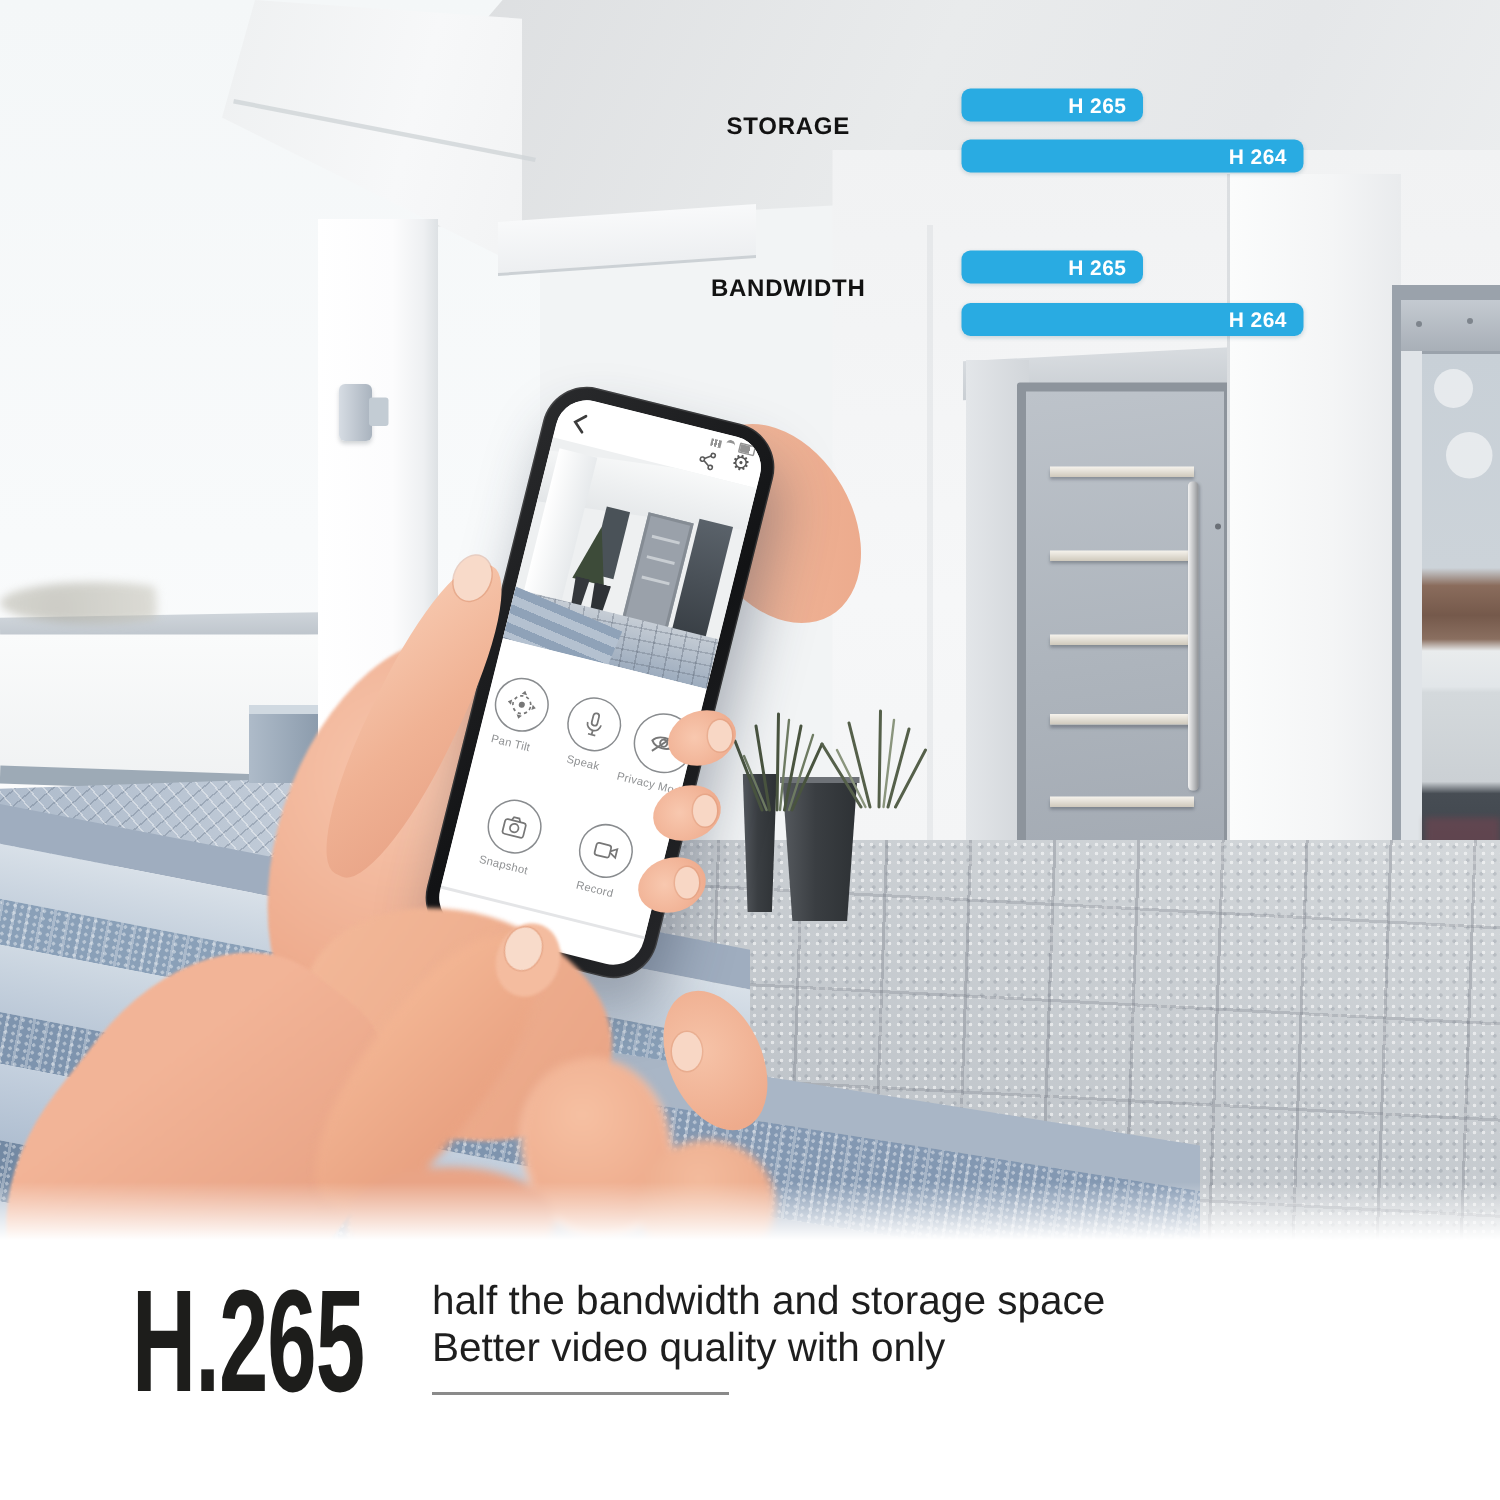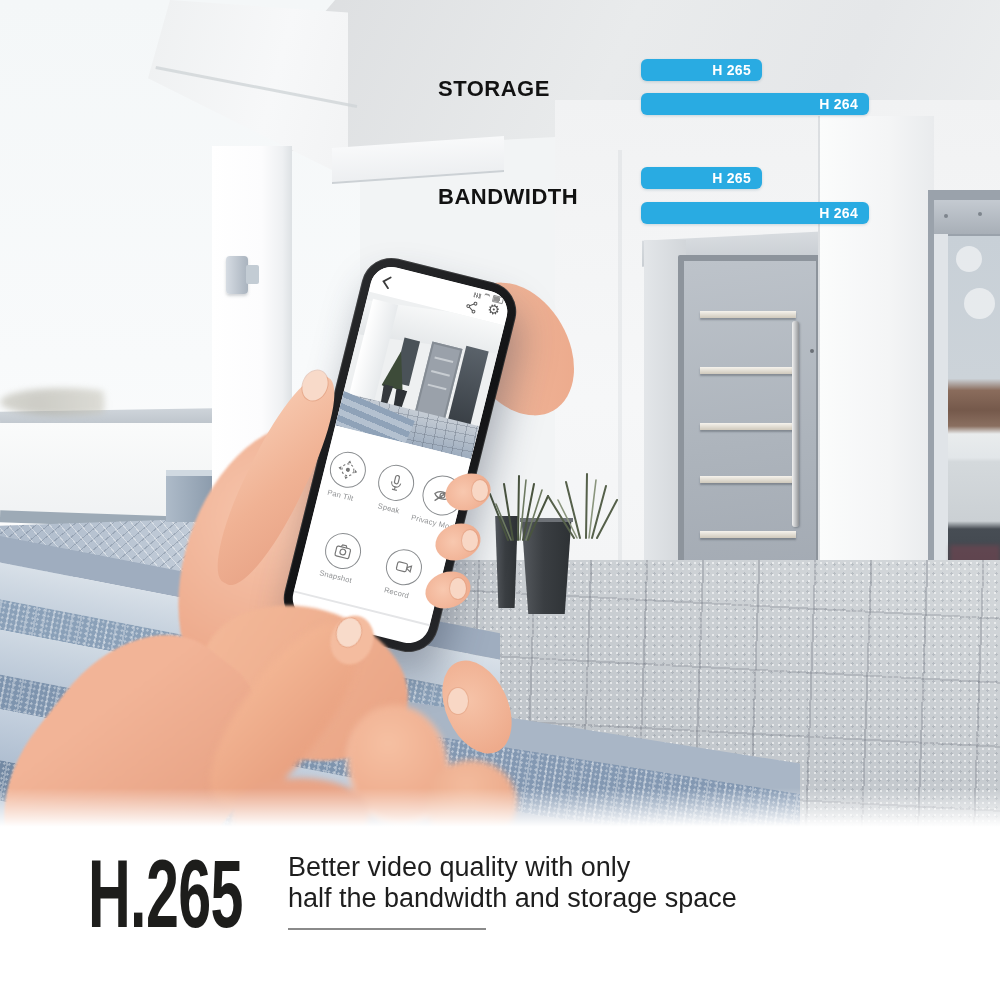--- a/index.html
+++ b/index.html
@@ -153,21 +153,21 @@
     background:radial-gradient(circle at 45% 30%,#f3bb9d,#eba888 75%);}
   .knuck3{left:230px;top:778px;width:140px;height:72px;border-radius:50%;background:#e9a486;}
   .ptip{left:331px;top:615px;width:42px;height:50px;border-radius:50%;transform:rotate(22deg);
     background:#f4bc9f;filter:blur(1px);}
   .pnail{left:337px;top:618px;width:24px;height:29px;border-radius:50%;transform:rotate(18deg);
     background:#f8dbca;box-shadow:0 0 0 1px rgba(205,130,95,.3);filter:blur(.5px);}
 
   .photo-fade{left:0;top:788px;width:1000px;height:44px;background:linear-gradient(180deg,rgba(255,255,255,0),#ffffff 88%);}
 
   
-  .grp-label{position:absolute;width:175px;text-align:left;font-size:22px;font-weight:800;color:#121212;letter-spacing:.5px;}
+  .grp-label{position:absolute;width:175px;text-align:center;font-size:16px;font-weight:800;color:#121212;letter-spacing:.5px;}
   .bar{position:absolute;left:641px;height:22px;border-radius:6px;display:flex;align-items:center;justify-content:flex-end;
     padding-right:11px;box-sizing:border-box;color:#fff;font-size:14px;font-weight:bold;letter-spacing:.3px;
     box-shadow:0 1px 3px rgba(0,70,100,.18);}
 
   
   #footer{position:absolute;left:0;top:832px;width:808px;height:168px;background:#fff;}
   .codec{position:absolute;left:88px;top:13px;font-size:97px;font-weight:bold;color:#1d1d1b;
     line-height:97px;transform:scaleX(.61);transform-origin:left top;letter-spacing:-1px;white-space:nowrap;}
   .tagline{position:absolute;left:288px;top:20px;font-size:27px;line-height:31px;color:#1e1e1e;}
   .rule{position:absolute;left:288px;top:96px;width:198px;height:2px;background:#8a8a8a;}
@@ -421,18 +421,18 @@
   <div class="bar" style="top: 59px; background: rgb(41, 171, 226); width: 121px;">H 265</div>
   <div class="bar" style="top: 93px; background: rgb(41, 171, 226); width: 228px;">H 264</div>
 
   <div class="grp-label" style="left:438px;top:184px">BANDWIDTH</div>
   <div class="bar" style="top: 167px; background: rgb(41, 171, 226); width: 121px;">H 265</div>
   <div class="bar" style="top: 202px; background: rgb(41, 171, 226); width: 228px;">H 264</div>
 
   <div id="footer">
     <div class="codec">H.265</div>
     <div class="tagline">
+      <div>half the bandwidth and storage space</div>
       <div>Better video quality with only</div>
-      <div>half the bandwidth and storage space</div>
     </div>
     <div class="rule"></div>
   </div>
 </div>
 
 </body></html>

